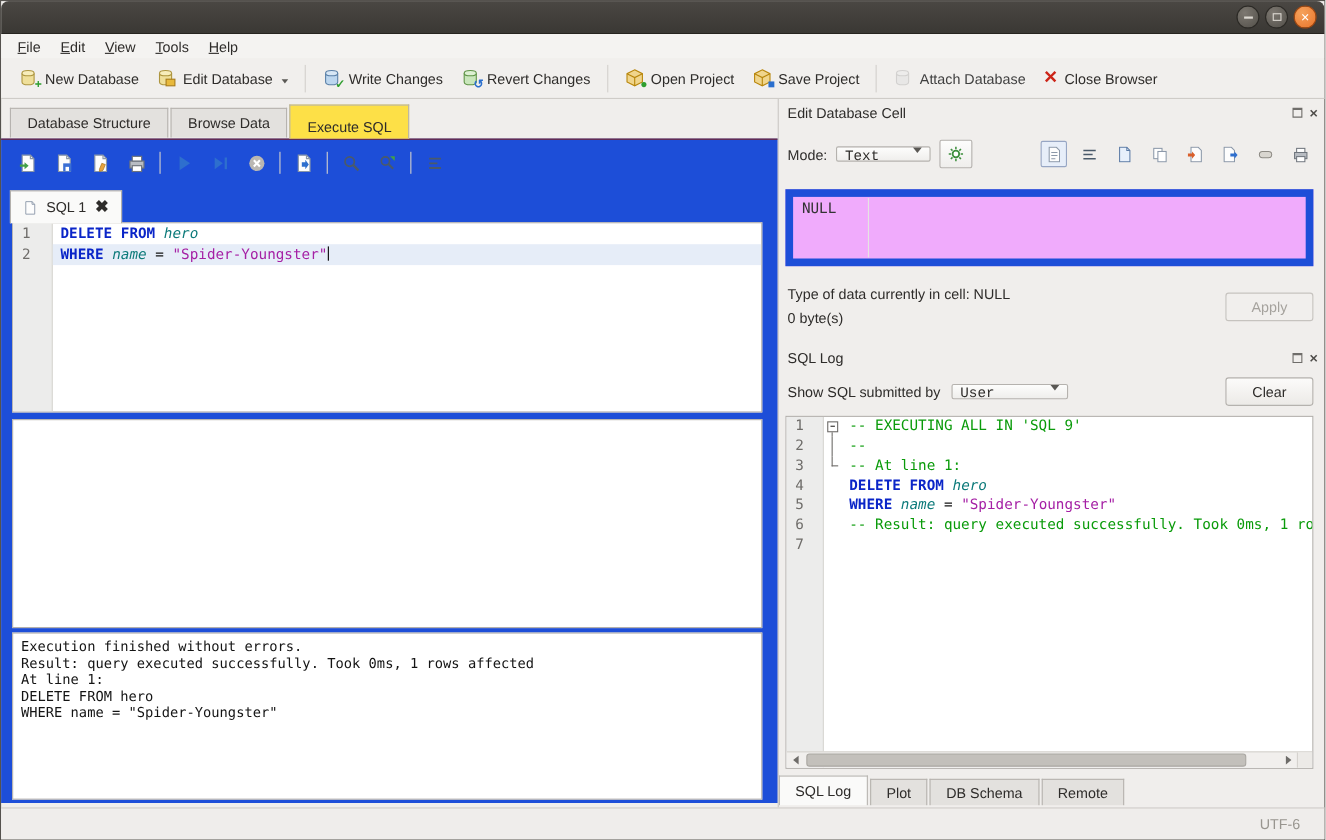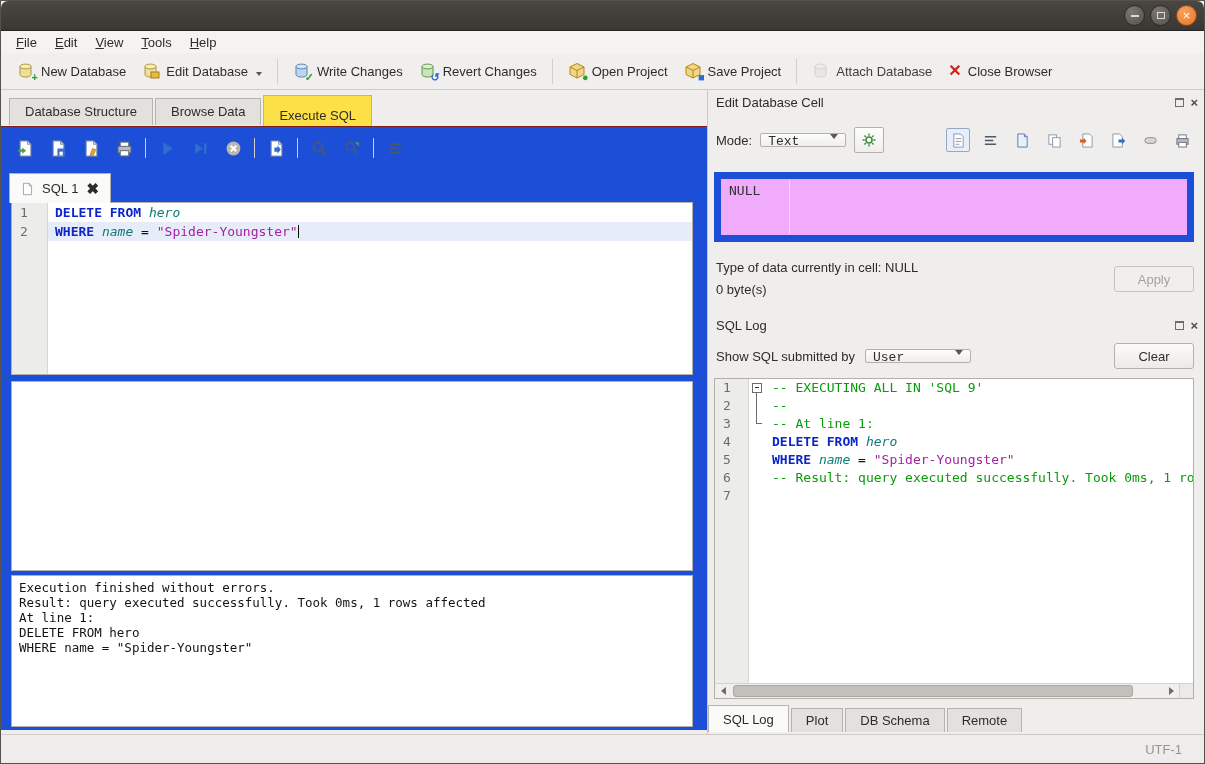--- a/index.html
+++ b/index.html
@@ -555,15 +555,15 @@
       <div class="dock-tabs">
         <div class="dtab active">SQL Log</div>
         <div class="dtab">Plot</div>
         <div class="dtab">DB Schema</div>
         <div class="dtab">Remote</div>
       </div>
     </div>
   </div>
 
   <div class="statusbar">
-    <span class="encoding">UTF-1</span>
+    <span class="encoding">UTF-6</span>
   </div>
 </div>
 
 </body></html>

